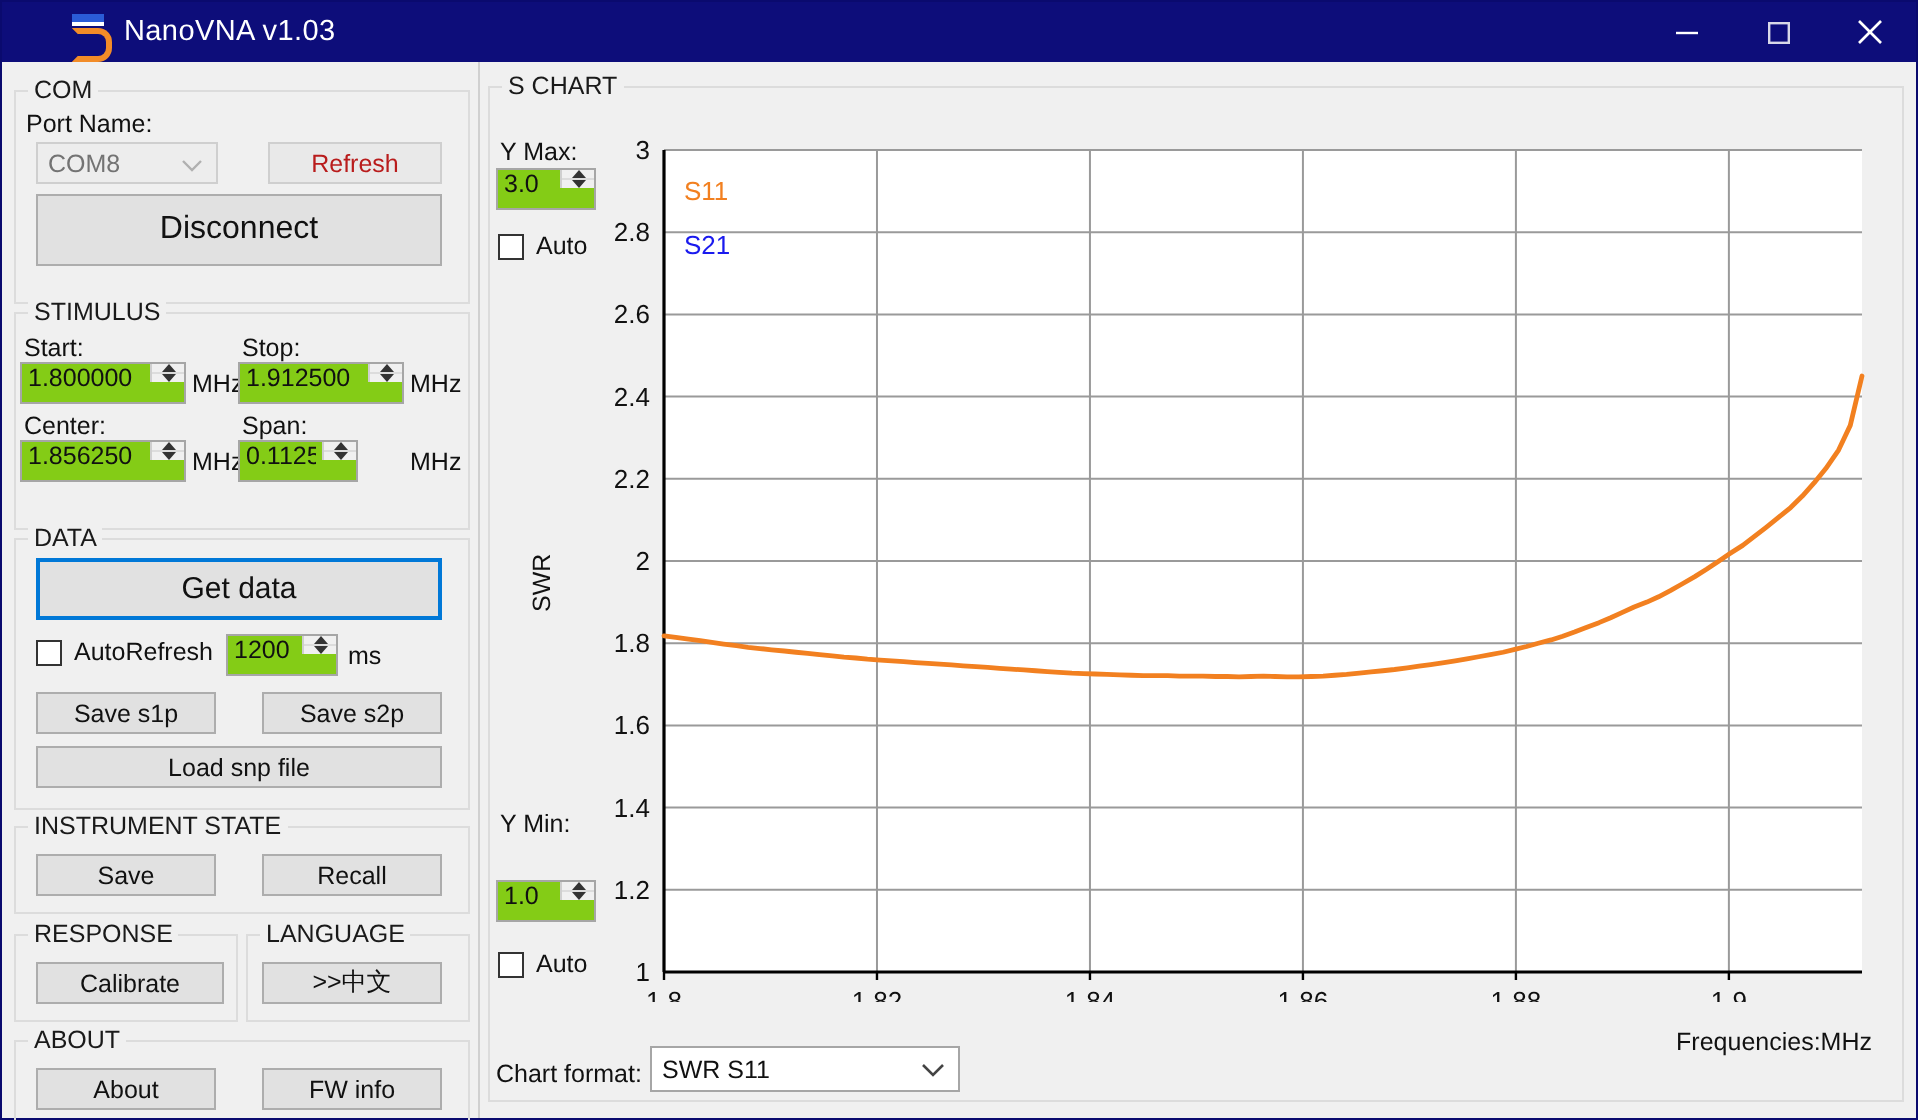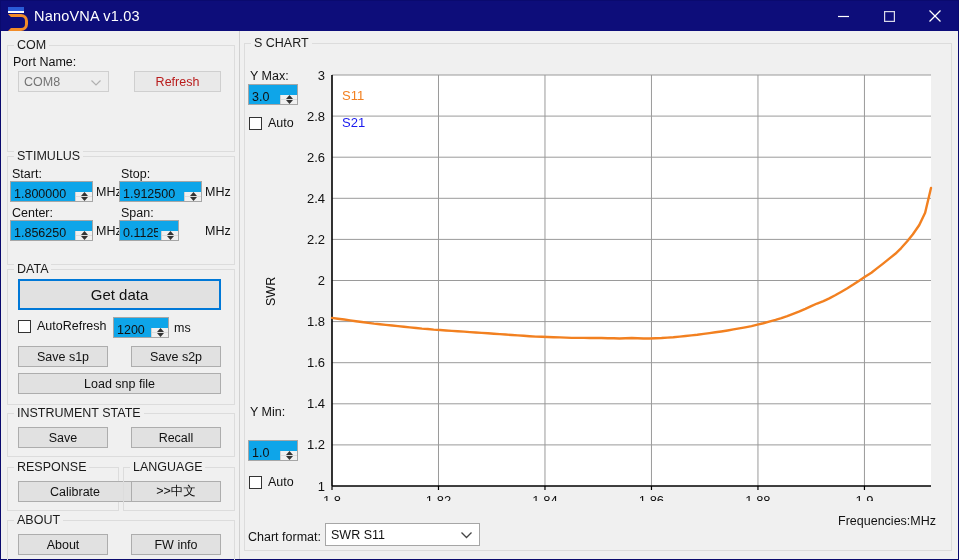--- a/index.html
+++ b/index.html
@@ -7,21 +7,21 @@
     width:959px;height:560px;overflow:hidden;
     font-family:"Liberation Sans", sans-serif;
     background:#f0f0f0;
     -webkit-font-smoothing:none;
   }
   .window{position:relative;width:959px;height:560px;background:#f0f0f0;
           border:1px solid #0a0a6e;box-sizing:border-box;}
 
   
   .titlebar{height:30px;background:#0d0d7a;display:flex;align-items:center;
-            position:relative;}
+            position:relative;padding-left:28px;}
   .app-icon{width:22px;height:22px;margin-left:5px;margin-right:6px;position:relative;flex:0 0 auto;}
   .app-icon .bar{position:absolute;left:2px;top:2px;width:16px;height:4px;background:#2a5bd7;}
   .app-icon .bar2{position:absolute;left:2px;top:6px;width:16px;height:2px;background:#ffffff;}
   .app-icon .swirl{position:absolute;left:2px;top:9px;width:14px;height:11px;
       border:3px solid #f28c28;border-left-color:transparent;border-radius:0 7px 7px 0;}
   .title-text{color:#ffffff;font-size:14.5px;letter-spacing:.2px;}
   .win-btns{position:absolute;right:0;top:0;height:30px;display:flex;}
   .win-btn{width:46px;height:30px;display:flex;align-items:center;justify-content:center;}
   .win-btn svg{display:block;}
 
@@ -40,22 +40,22 @@
 
   
   .btn{position:absolute;background:#e1e1e1;border:1px solid #adadad;
        font-family:"Liberation Sans",sans-serif;font-size:12.5px;color:#111;
        display:flex;align-items:center;justify-content:center;box-sizing:border-box;
        padding:0;}
   .btn.disabled{color:#b91c1c;background:#e9e9e9;border-color:#cfcfcf;}
   .btn.big{font-size:16px;}
   .btn.accent{border:2px solid #0078d7;background:#e1e1e1;font-size:15px;}
 
-  .spin{position:absolute;background:#0ea5e9;border:1px solid #a6a6a6;
-        box-sizing:border-box;display:flex;align-items:flex-end;}
+  .spin{position:absolute;background:#84cc16;border:1px solid #a6a6a6;
+        box-sizing:border-box;display:flex;align-items:flex-start;}
   .spin input{border:0;outline:0;background:transparent;flex:1 1 auto;
               font-family:"Liberation Sans",sans-serif;font-size:12.5px;color:#111;
               padding:0 3px;width:10px;}
   .spin .arrows{width:16px;border-left:1px solid #cfcfcf;background:#f0f0f0;
                 display:flex;flex-direction:column;}
   .spin .arrows span{flex:1 1 50%;display:flex;align-items:center;justify-content:center;}
   .spin .arrows span:first-child{border-bottom:1px solid #dcdcdc;}
 
   .combo{position:absolute;background:#ffffff;border:1px solid #a6a6a6;
          box-sizing:border-box;display:flex;align-items:center;
@@ -117,20 +117,21 @@
       <div class="lbl" style="left:12px;top:24px;">Port Name:</div>
       <div class="combo disabled" style="left:17px;top:40px;width:91px;height:21px;">
         <span>COM8</span>
         <span class="chev">
           <svg width="10" height="6" viewBox="0 0 10 6">
               <polyline points="0.5,0.5 5,5 9.5,0.5" fill="none" stroke="#b0b0b0" stroke-width="1.2"></polyline>
             </svg>
         </span>
       </div>
       <button class="btn disabled" style="left:133px;top:40px;width:87px;height:21px;">Refresh</button>
+      <button class="btn big" style="left:17px;top:66px;width:203px;height:36px;">Disconnect</button>
 
       <div class="group" style="left:6px;top:125px;width:226px;height:107px;">
         <div class="legend">STIMULUS</div>
       </div>
       <div class="lbl" style="left:11px;top:136px;">Start:</div>
       <div class="spin" style="left:9px;top:150px;width:83px;height:21px;">
         <input value="1.800000" style="">
         <span class="arrows">
           <span>
               <svg width="7" height="4" viewBox="0 0 7 4">
@@ -228,21 +229,21 @@
 
       <div class="group" style="left:6px;top:382px;width:226px;height:42px;">
         <div class="legend">INSTRUMENT STATE</div>
       </div>
       <button class="btn" style="left:17px;top:396px;width:90px;height:21px;">Save</button>
       <button class="btn" style="left:130px;top:396px;width:90px;height:21px;">Recall</button>
 
       <div class="group" style="left:6px;top:436px;width:110px;height:42px;">
         <div class="legend">RESPONSE</div>
       </div>
-      <button class="btn" style="left:17px;top:450px;width:114px;height:21px;">Calibrate</button>
+      <button class="btn" style="left:17px;top:450px;width:94px;height:21px;">Calibrate</button>
 
       <div class="group" style="left:122px;top:436px;width:110px;height:42px;">
         <div class="legend">LANGUAGE</div>
       </div>
       <button class="btn" style="left:130px;top:450px;width:90px;height:21px;">&gt;&gt;中文</button>
 
       <div class="group" style="left:6px;top:489px;width:226px;height:42px;">
         <div class="legend">ABOUT</div>
       </div>
       <button class="btn" style="left:17px;top:503px;width:90px;height:21px;">About</button>

